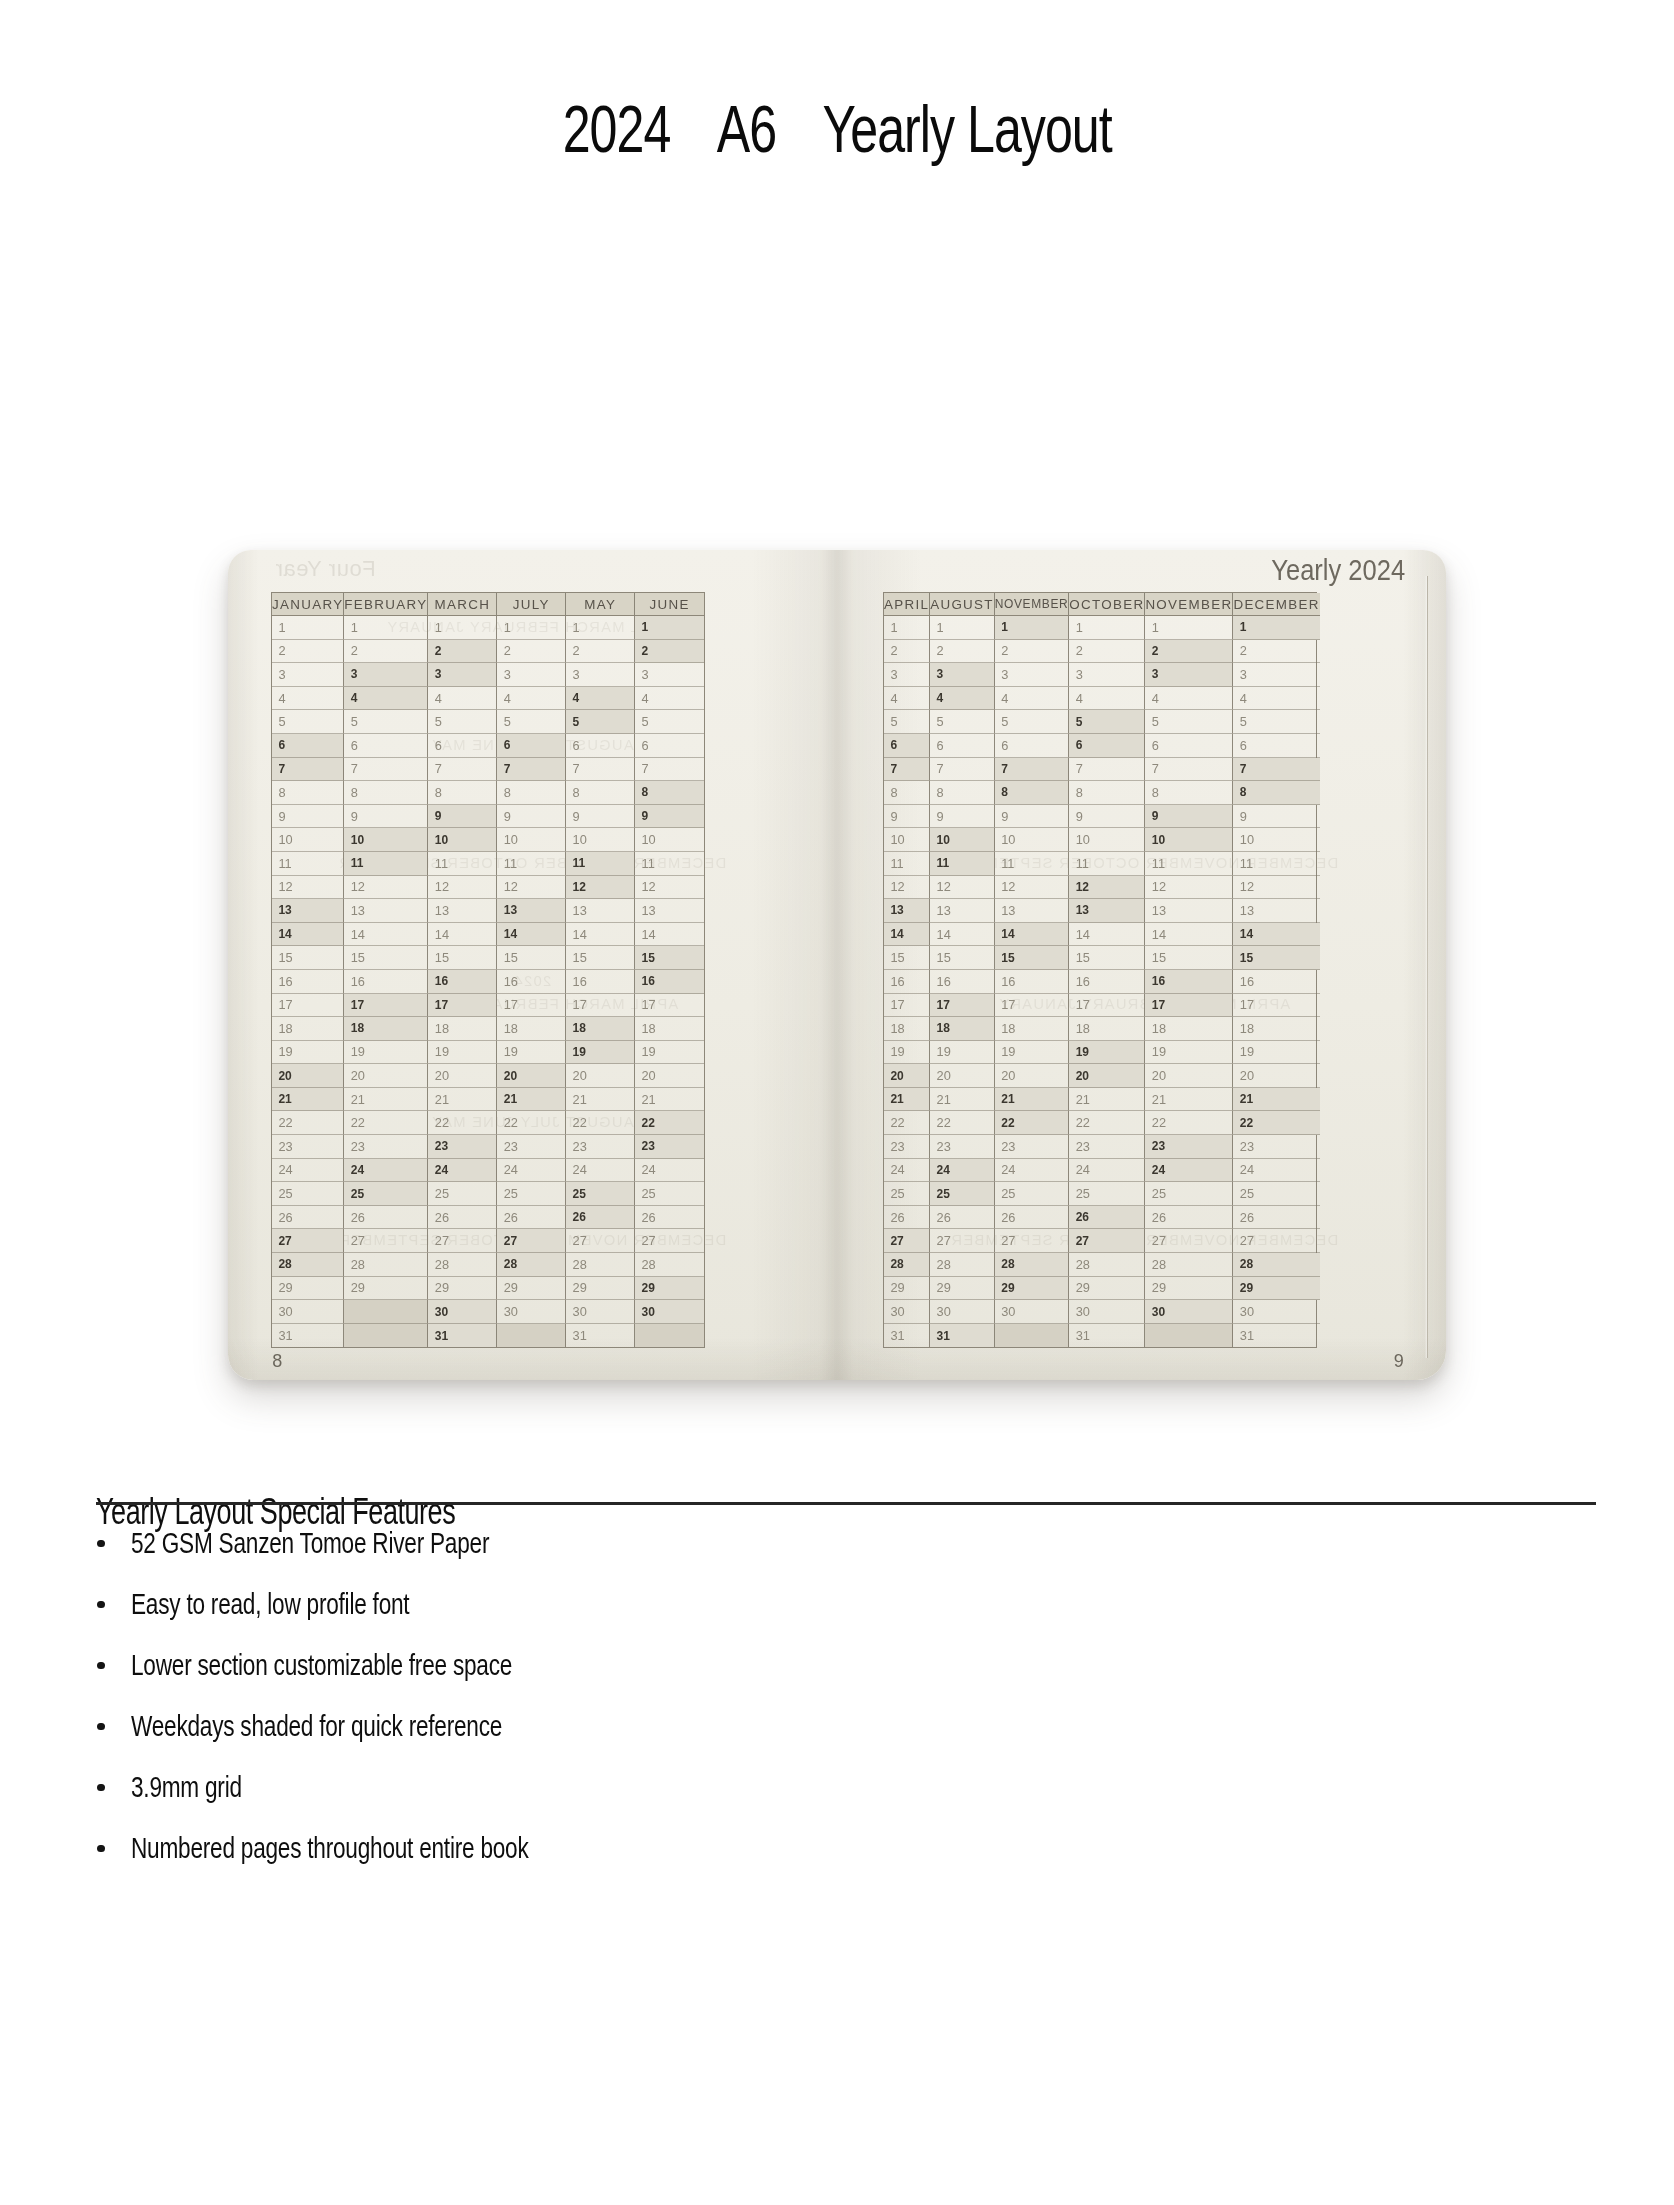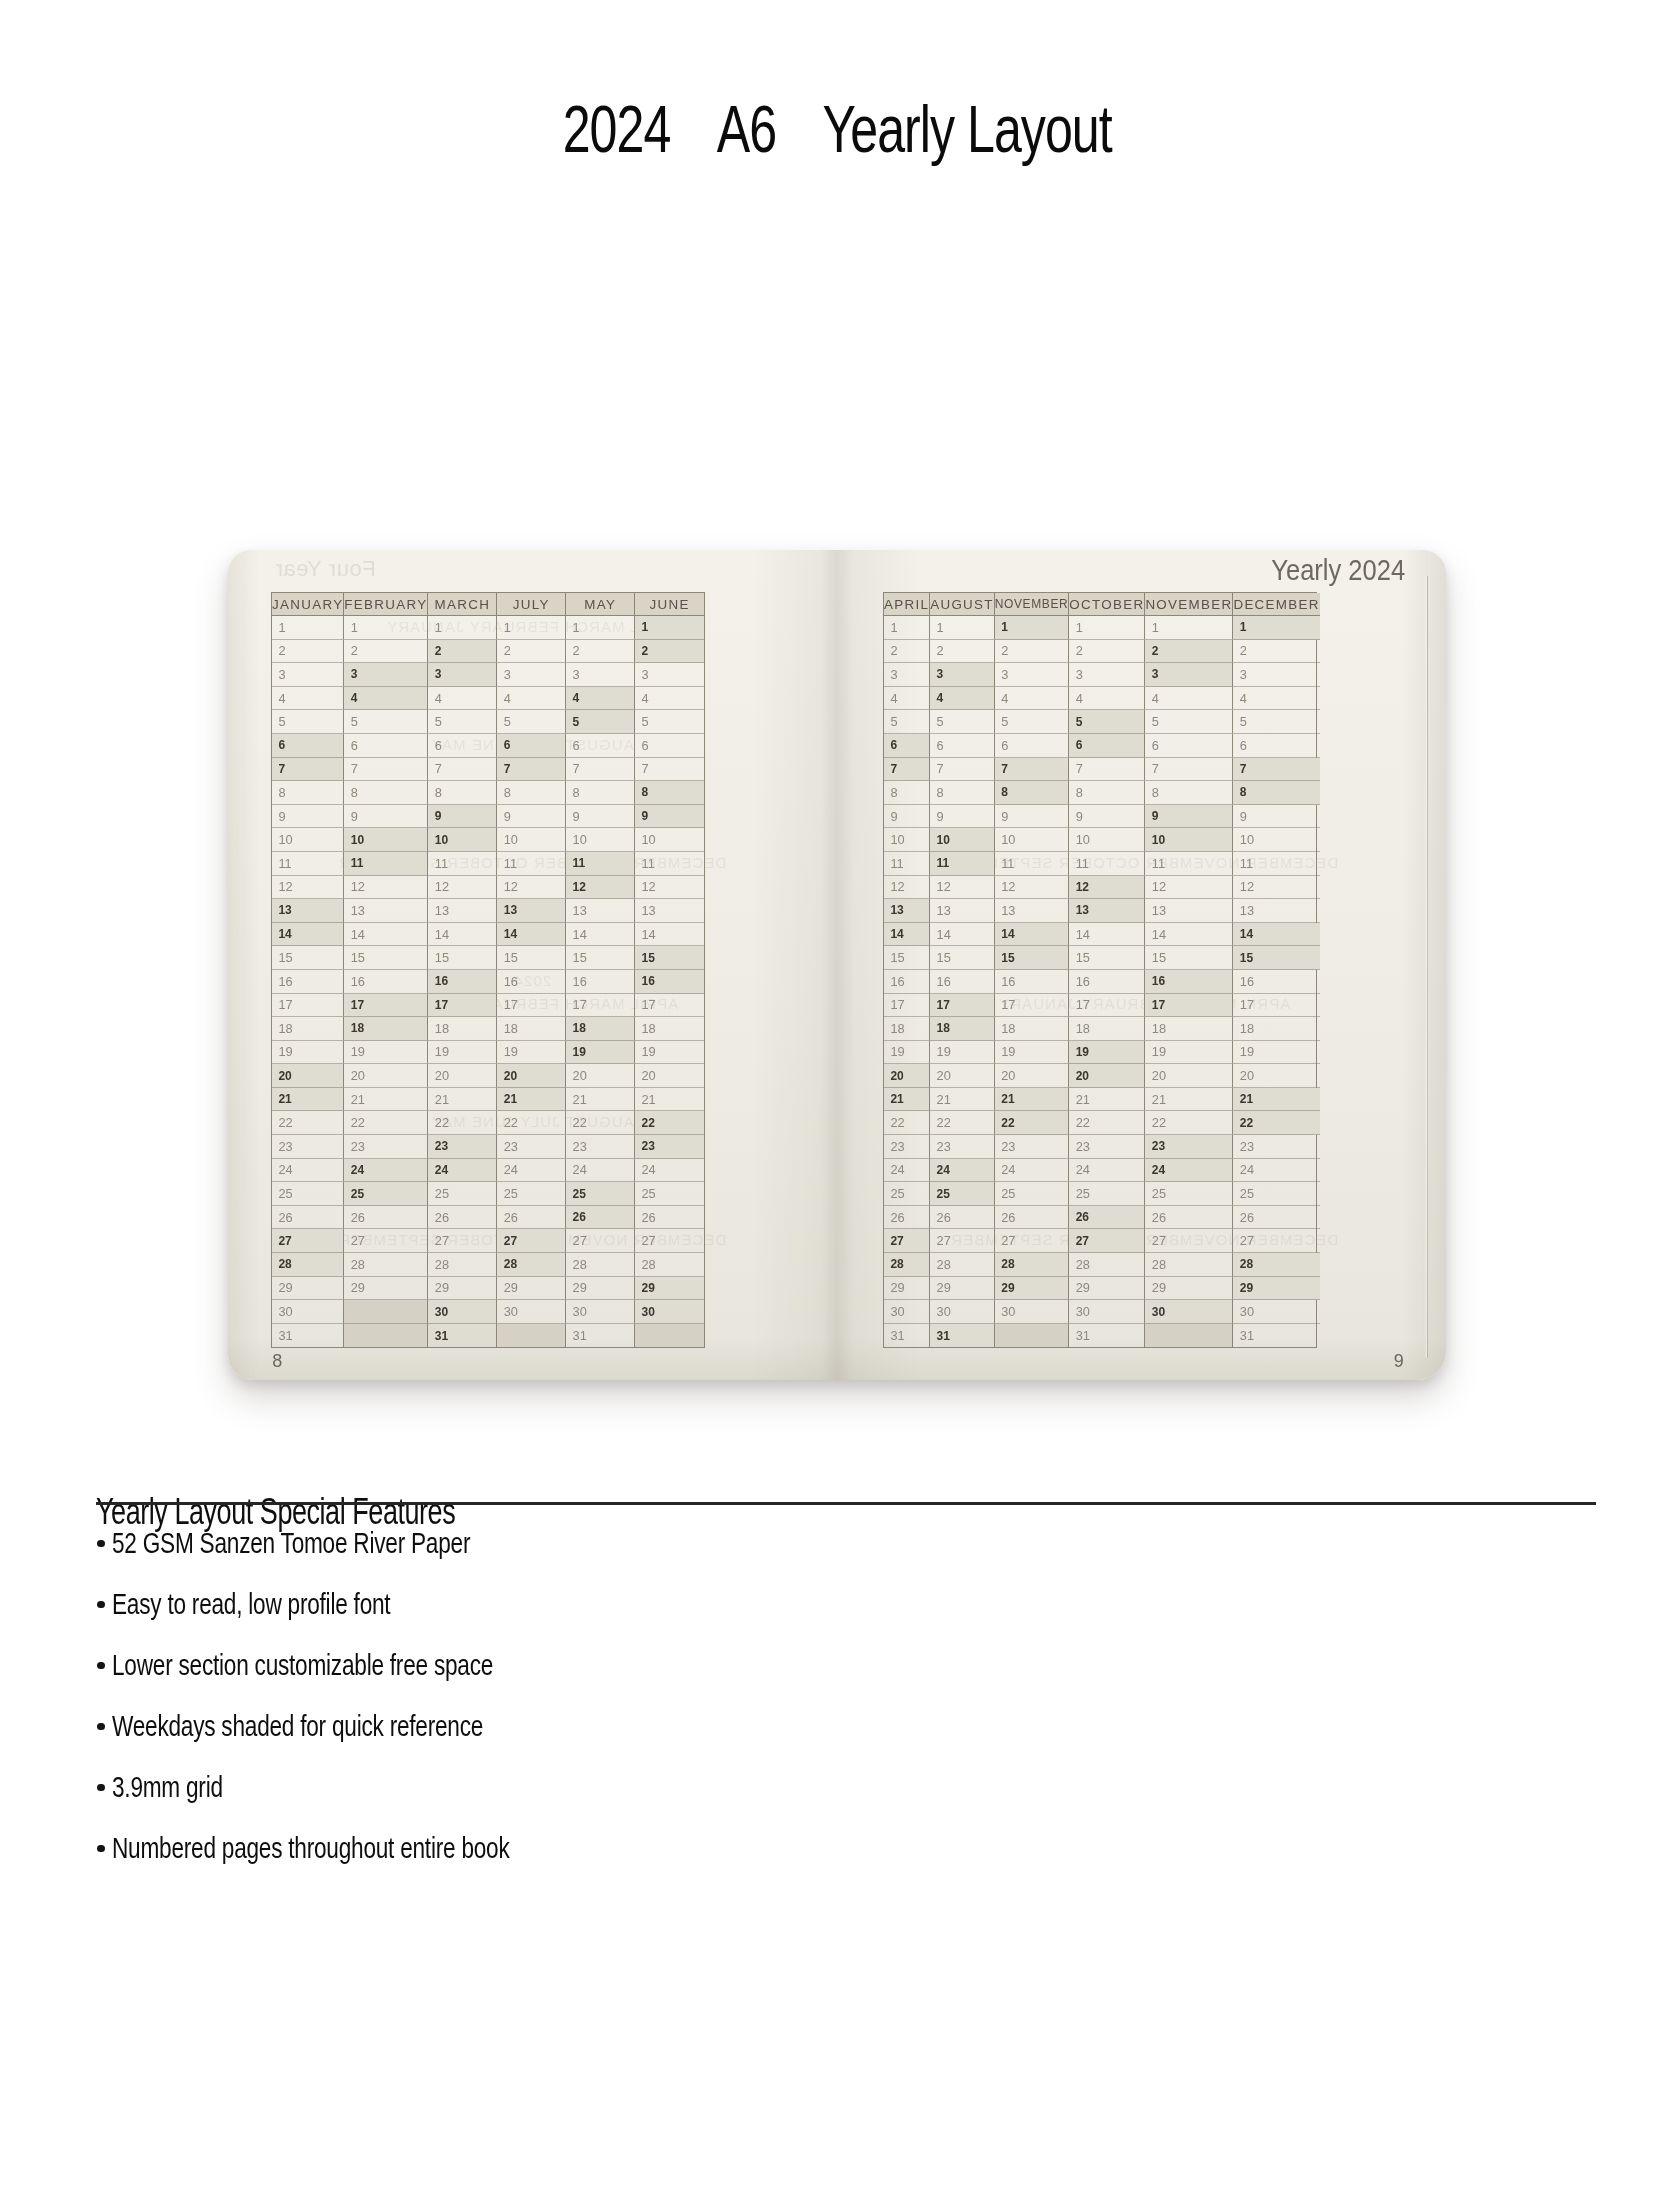--- a/index.html
+++ b/index.html
@@ -100,21 +100,21 @@
   .pagenum.pn-right{right:1.3px;}
 
   
   .features-heading{position:absolute; top:1455px; left:96px;margin-top:36px;}
   .features-heading span{
     display:inline-block; font-size:36px; font-weight:400; color:#0f0f0f;
     letter-spacing:-0.6px; transform:scaleX(.75); transform-origin:left; white-space:nowrap;
   }
   .features-rule{position:absolute; top:1502px; left:96px; width:1500px; height:2.6px; background:#262626;}
   .features-list{position:absolute; top:1513px; left:97px; list-style:none;}
-  .features-list li{display:flex; align-items:center; height:61px; gap:7px;}
+  .features-list li{display:flex; align-items:center; height:61px; gap:26px;}
   .features-list .dot{width:7.7px; height:7.7px; border-radius:50%; background:#141414; flex:0 0 auto;}
   .features-list .ftext{
     display:inline-block; font-size:29px; color:#0e0e0e; letter-spacing:-0.3px;
     transform:scaleX(.78); transform-origin:left; white-space:nowrap;
   }
 </style>
 </head>
 <body>
 
 <main>

